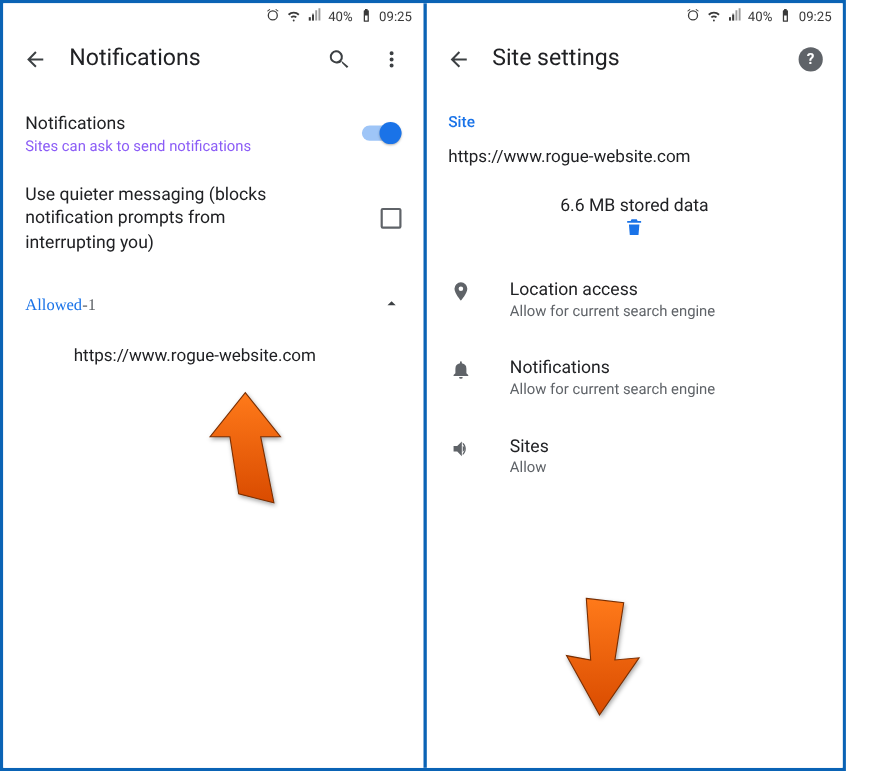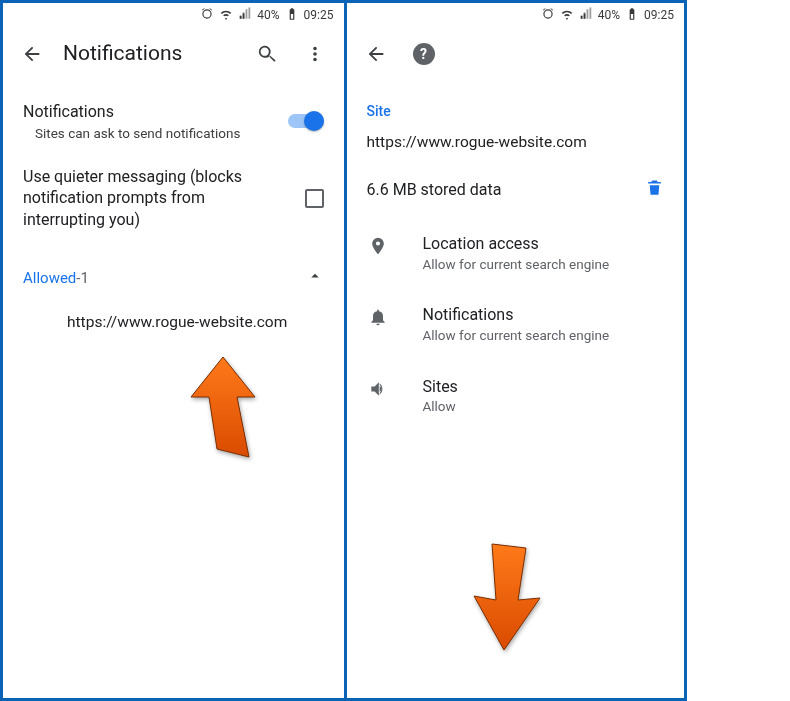--- a/index.html
+++ b/index.html
@@ -5,21 +5,21 @@
   * { box-sizing: border-box; margin: 0; padding: 0; }
   body {
     font-family: Roboto, "Segoe UI", Arial, sans-serif;
     background: #fff;
     width: 790px;
     height: 701px;
     position: relative;
     overflow: hidden;
   }
   .outer {
-    width: 687px;
+    width: 769px;
     height: 701px;
     border: 3px solid #0a63b5;
     display: flex;
     background: #fff;
     position: relative;
   }
   .pane {
     flex: 1 1 50%;
     height: 100%;
     background: #fff;
@@ -85,29 +85,29 @@
   .content { padding: 6px 0 0 0; }
 
   .row {
     display: flex;
     align-items: center;
     padding: 14px 20px;
     gap: 12px;
   }
   .row .textcol { flex:1; min-width:0; }
   .primary { font-size: 16px; color:#202124; line-height:1.35; }
-  .secondary { font-size: 13.5px; color:#404040; line-height:1.35; margin-top:1px;margin-left:12px;}
+  .secondary { font-size: 13.5px; color:#8b5cf6; line-height:1.35; margin-top:1px;}
   .section-label {
     font-size: 14px; color:#1a73e8; font-weight:500;
     padding: 16px 20px 4px 20px;
   }
   .allowed {
     font-size: 15px;
     padding: 18px 20px 10px 20px;
-    display:flex; align-items:center;
+    display:flex; align-items:center;font-family:Liberation Serif, serif;
   }
   .allowed .lab { color:#1a73e8; }
   .allowed .cnt { color:#5f6368; }
   .allowed .spacer { flex:1; }
 
   
   .toggle { width: 36px; height: 20px; position: relative; }
   .toggle .track { position:absolute; inset: 3px 0; background:#9ec5f7; border-radius:10px; }
   .toggle .thumb { position:absolute; right:0; top:0; width:20px; height:20px; background:#1a73e8; border-radius:50%; box-shadow:0 1px 2px rgba(0,0,0,.3);}
 
@@ -116,21 +116,21 @@
 
   
   .sitelink {
     font-size: 15.5px; color:#202124;
     padding: 14px 20px 14px 64px;
     cursor: pointer;
   }
 
   
   .siteurl { font-size: 15.5px; color:#202124; padding: 10px 20px 10px 20px; }
-  .usageval { font-size: 16px; color:#202124; padding: 16px 20px; display:flex; align-items:center; }
+  .usageval { font-size: 16px; color:#202124; padding: 16px 20px; display:flex; align-items:center;flex-direction:column; }
   .usageval .spacer { flex:1; }
   .trash svg{ width:19px;height:21px;fill:#1a73e8;}
 
   .permrow {
     display:flex; align-items:flex-start; gap:34px;
     padding: 16px 20px;
   }
   .permrow .icon { width:22px; display:flex; justify-content:center; padding-top:2px;}
   .permrow .icon svg { width:20px; height:20px; fill:#5f6368; }
   .permrow .ptitle { font-size:16px; color:#202124; line-height:1.3;}
@@ -264,20 +264,21 @@
           </svg></span>
       <span>09:25</span>
     </div>
 
     <div class="appheader">
       <div class="iconbtn">
         <svg viewBox="0 0 24 24">
             <path d="M20 11H7.83l5.59-5.59L12 4l-8 8 8 8 1.41-1.41L7.83 13H20z"></path>
           </svg>
       </div>
+      <div class="title">Site settings</div>
       <div class="iconbtn">
         <div class="help-circle">?</div>
       </div>
     </div>
 
     <div class="content">
       <div class="section-label">Site</div>
       <div class="siteurl">https://www.rogue-website.com</div>
 
       <div class="usageval">

